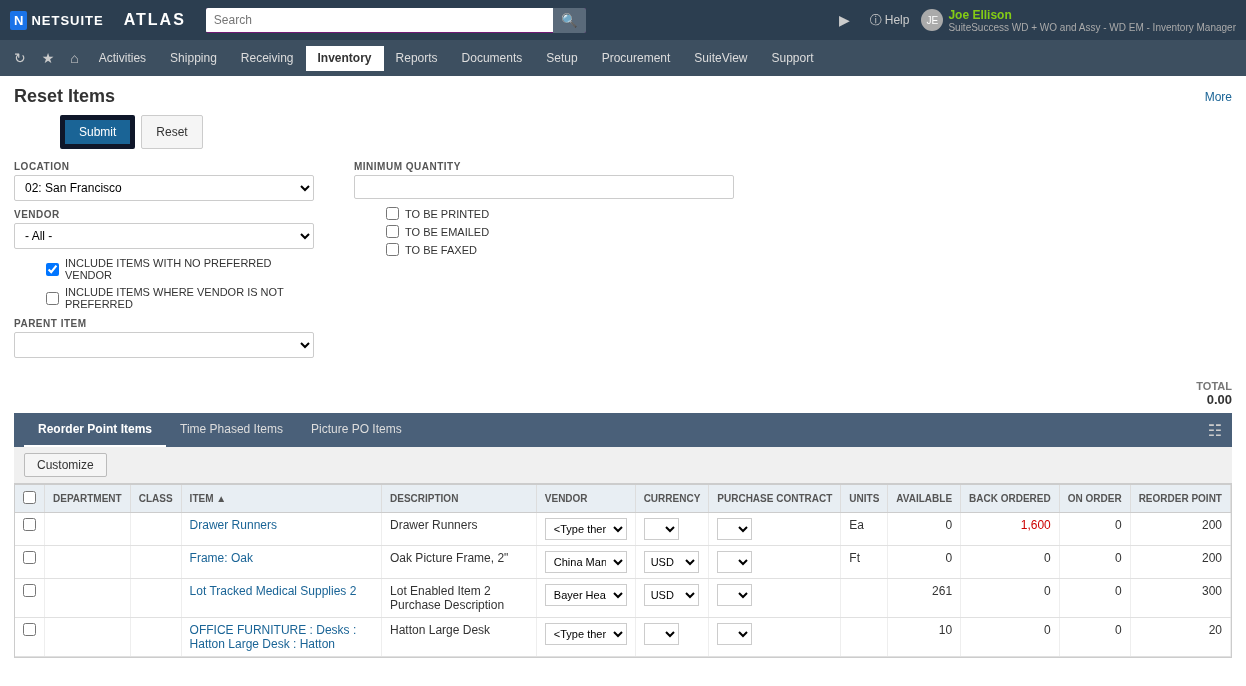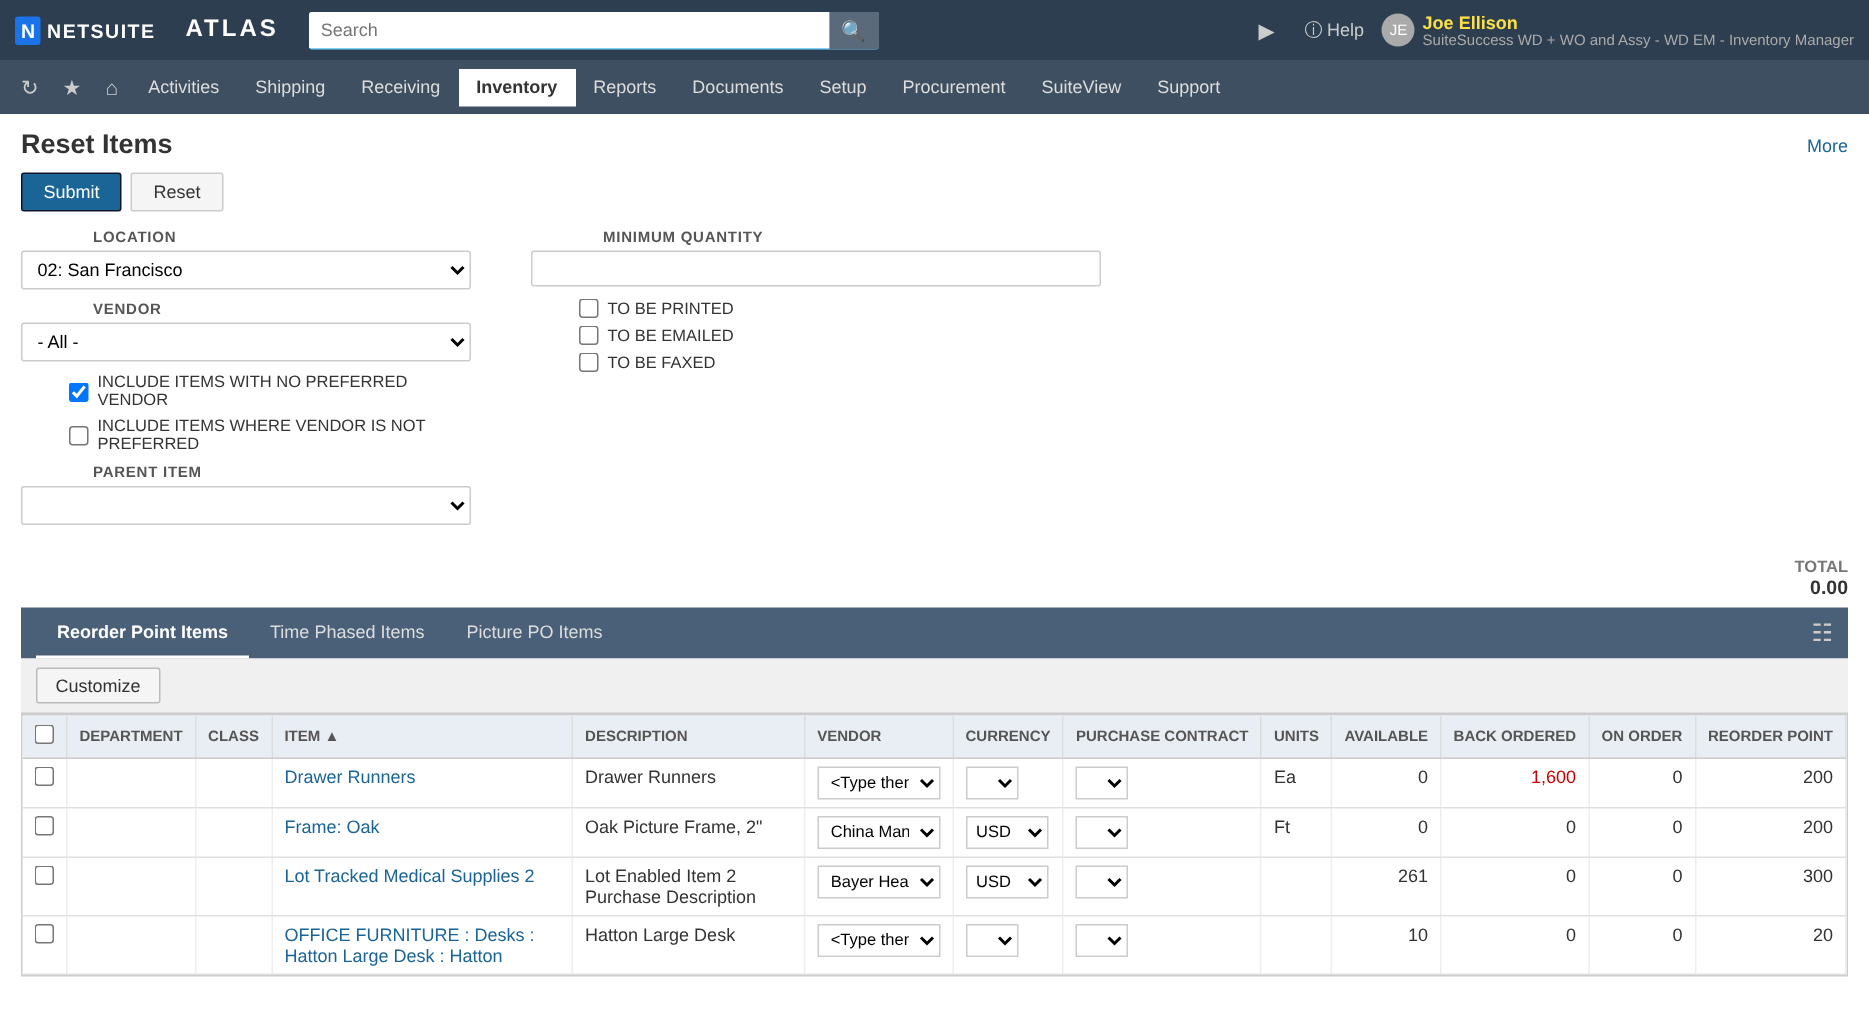--- a/index.html
+++ b/index.html
@@ -36,21 +36,21 @@
       font-weight: bold;
       letter-spacing: 2px;
       margin-left: 10px;
       font-family: 'Arial Black', sans-serif;
     }
     .search-bar {
       flex: 1;
       max-width: 380px;
       display: flex;
       align-items: center;
-      background: #7dd3fc;
+      background: #701a75;
       border-radius: 2px;
       overflow: hidden;
       margin-left: 10px;
     }
     .search-bar input {
       flex: 1;
       border: none;
       outline: none;
       padding: 5px 8px;
       font-size: 12px;
@@ -77,21 +77,21 @@
       align-items: center;
       gap: 3px;
     }
     .user-info {
       display: flex;
       align-items: center;
       gap: 5px;
       color: #ccc;
       cursor: pointer;
     }
-    .user-info .name { color: #fde047; font-weight: bold; }
+    .user-info .name { color: #84cc16; font-weight: bold; }
     .user-info .role { color: #aaa; font-size: 10px; }
     .icon-circle {
       width: 22px; height: 22px;
       background: #aaa;
       border-radius: 50%;
       display: flex; align-items: center; justify-content: center;
       color: #fff; font-size: 10px;
     }
 
     
@@ -148,25 +148,26 @@
       text-decoration: none;
       margin-top: 4px;
     }
     .btn-row {
       display: flex; gap: 6px;
       margin-bottom: 12px;
     }
     .btn-submit {
       background: #1a6496;
       color: #fff;
-      border: 1px solid #0f172a;
+      border: 5px solid #0f172a;
       padding: 5px 14px;
       cursor: pointer;
       font-size: 12px;
       border-radius: 2px;
+      margin-left: 46px;
     }
     .btn-reset {
       background: #f5f5f5;
       color: #333;
       border: 1px solid #ccc;
       padding: 5px 14px;
       cursor: pointer;
       font-size: 12px;
       border-radius: 2px;
     }
@@ -179,21 +180,20 @@
     }
     .form-left { flex: 0 0 300px; }
     .form-right { flex: 1; }
     .form-label {
       font-size: 10px;
       font-weight: bold;
       color: #555;
       text-transform: uppercase;
       margin-bottom: 3px;
       letter-spacing: 0.5px;
-      margin-left: 48px;
     }
     .form-select {
       width: 100%;
       padding: 4px 6px;
       border: 1px solid #ccc;
       border-radius: 2px;
       font-size: 12px;
       background: #fff;
       margin-bottom: 8px;
     }

